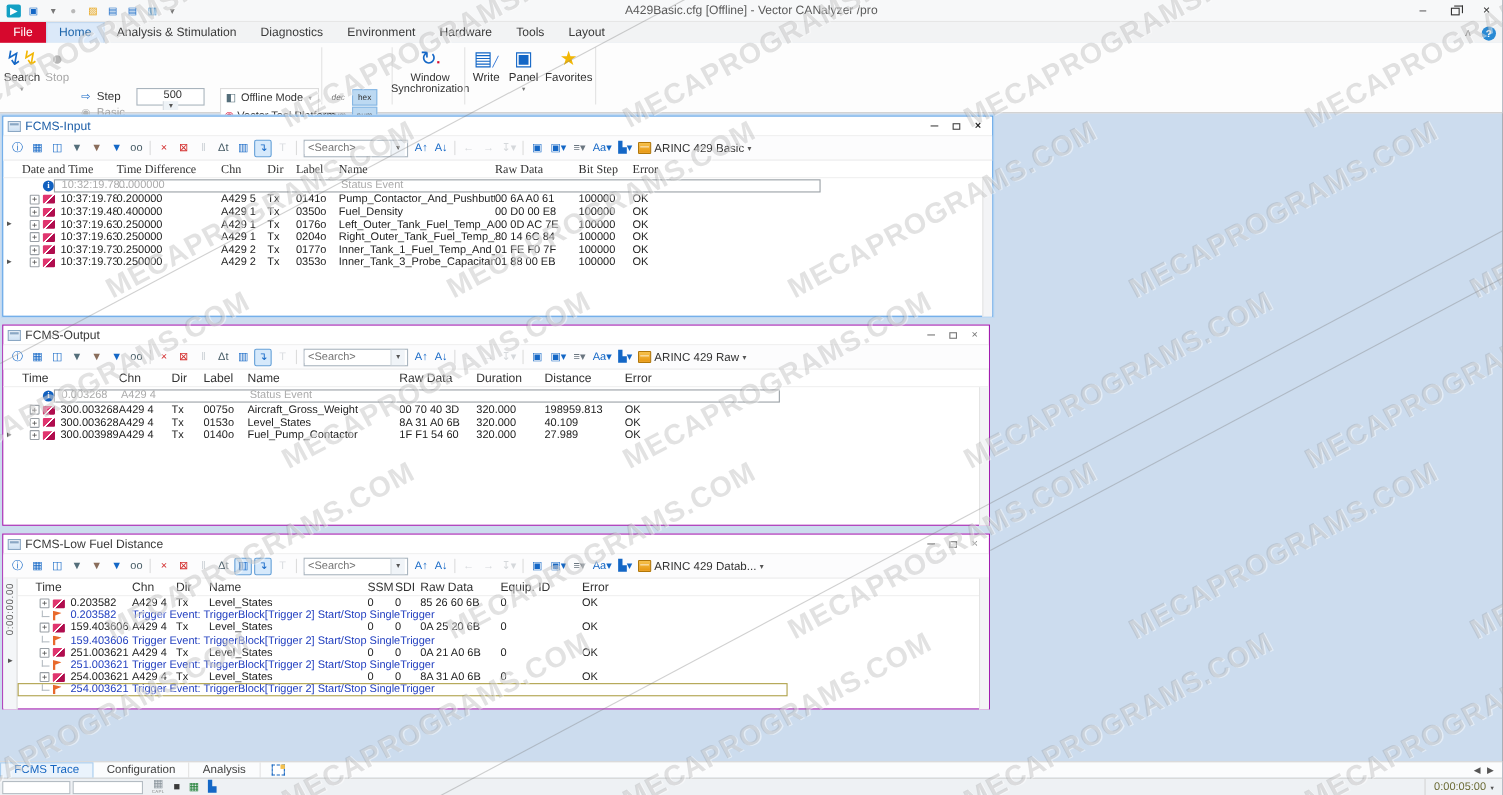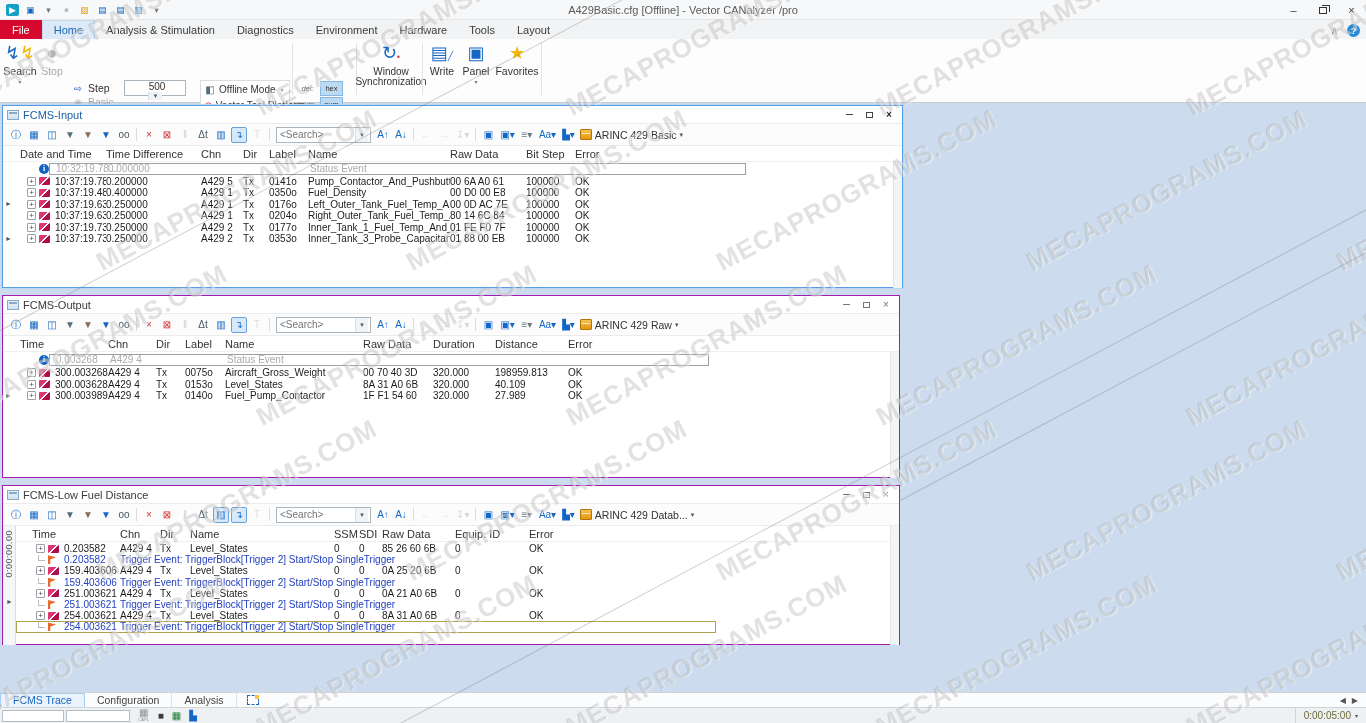--- a/index.html
+++ b/index.html
@@ -300,21 +300,21 @@
         <span class="tbi" style="color: rgb(20, 103, 198);">▣▾</span>
         <span class="tbi" style="color: rgb(107, 118, 128);">≡▾</span>
         <span class="tbi" style="color: rgb(20, 103, 198);">Aa▾</span>
         <span class="tbi" style="color: rgb(20, 103, 198);">▙▾</span>
         <span class="db">
           <span class="dbicon"></span>
           <span>ARINC 429 Basic</span>
           <span class="dcar">▾</span>
         </span>
       </div>
-    <div class="whead" style="grid-template-columns: 86px 95px 42px 26px 39px 142px 76px 49px 60px 1fr; padding-left: 17px;">
+    <div class="whead" style="grid-template-columns: 86px 95px 42px 26px 39px 142px 76px 49px 60px 1fr; padding-left: 17px; font-family: Liberation Serif, serif;">
         <span class="hcell">Date and Time</span>
         <span class="hcell">Time Difference</span>
         <span class="hcell">Chn</span>
         <span class="hcell">Dir</span>
         <span class="hcell">Label</span>
         <span class="hcell">Name</span>
         <span class="hcell">Raw Data</span>
         <span class="hcell">Bit Step</span>
         <span class="hcell">Error</span>
       </div>

